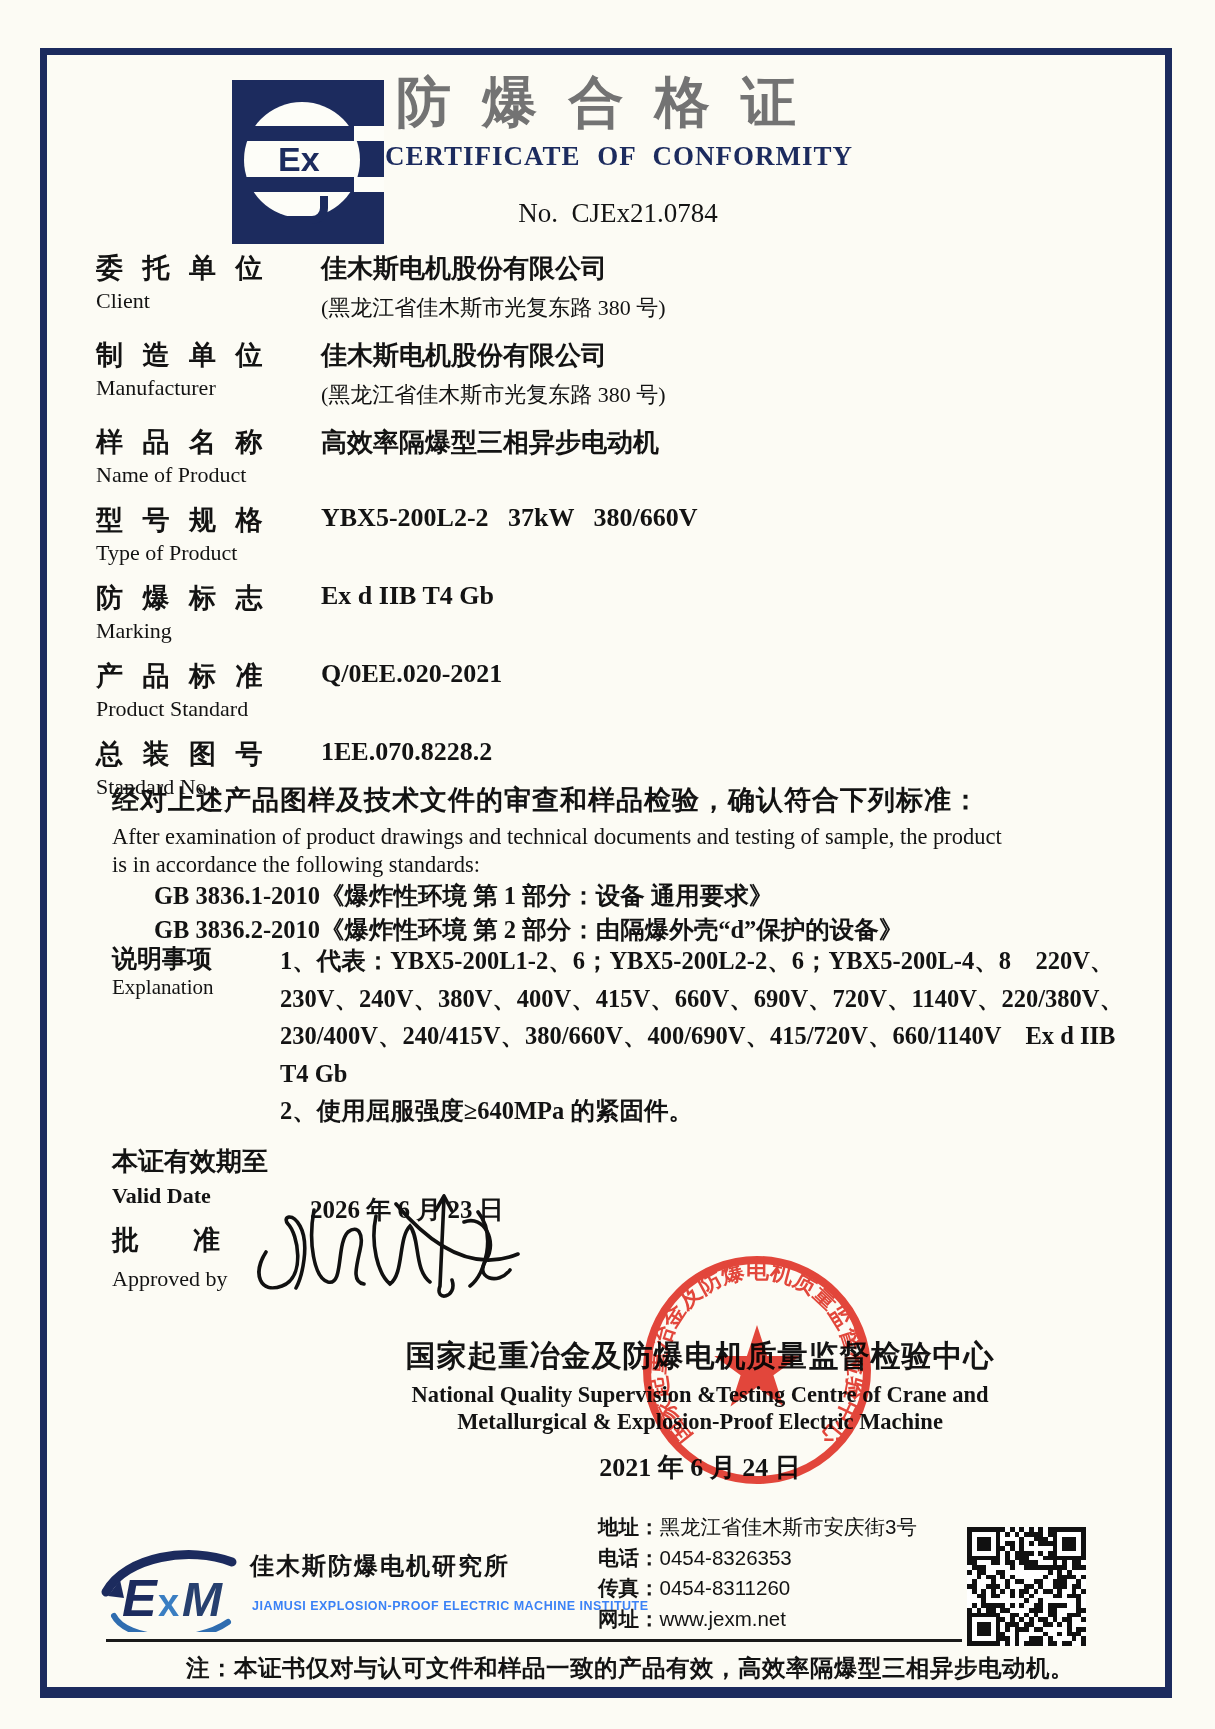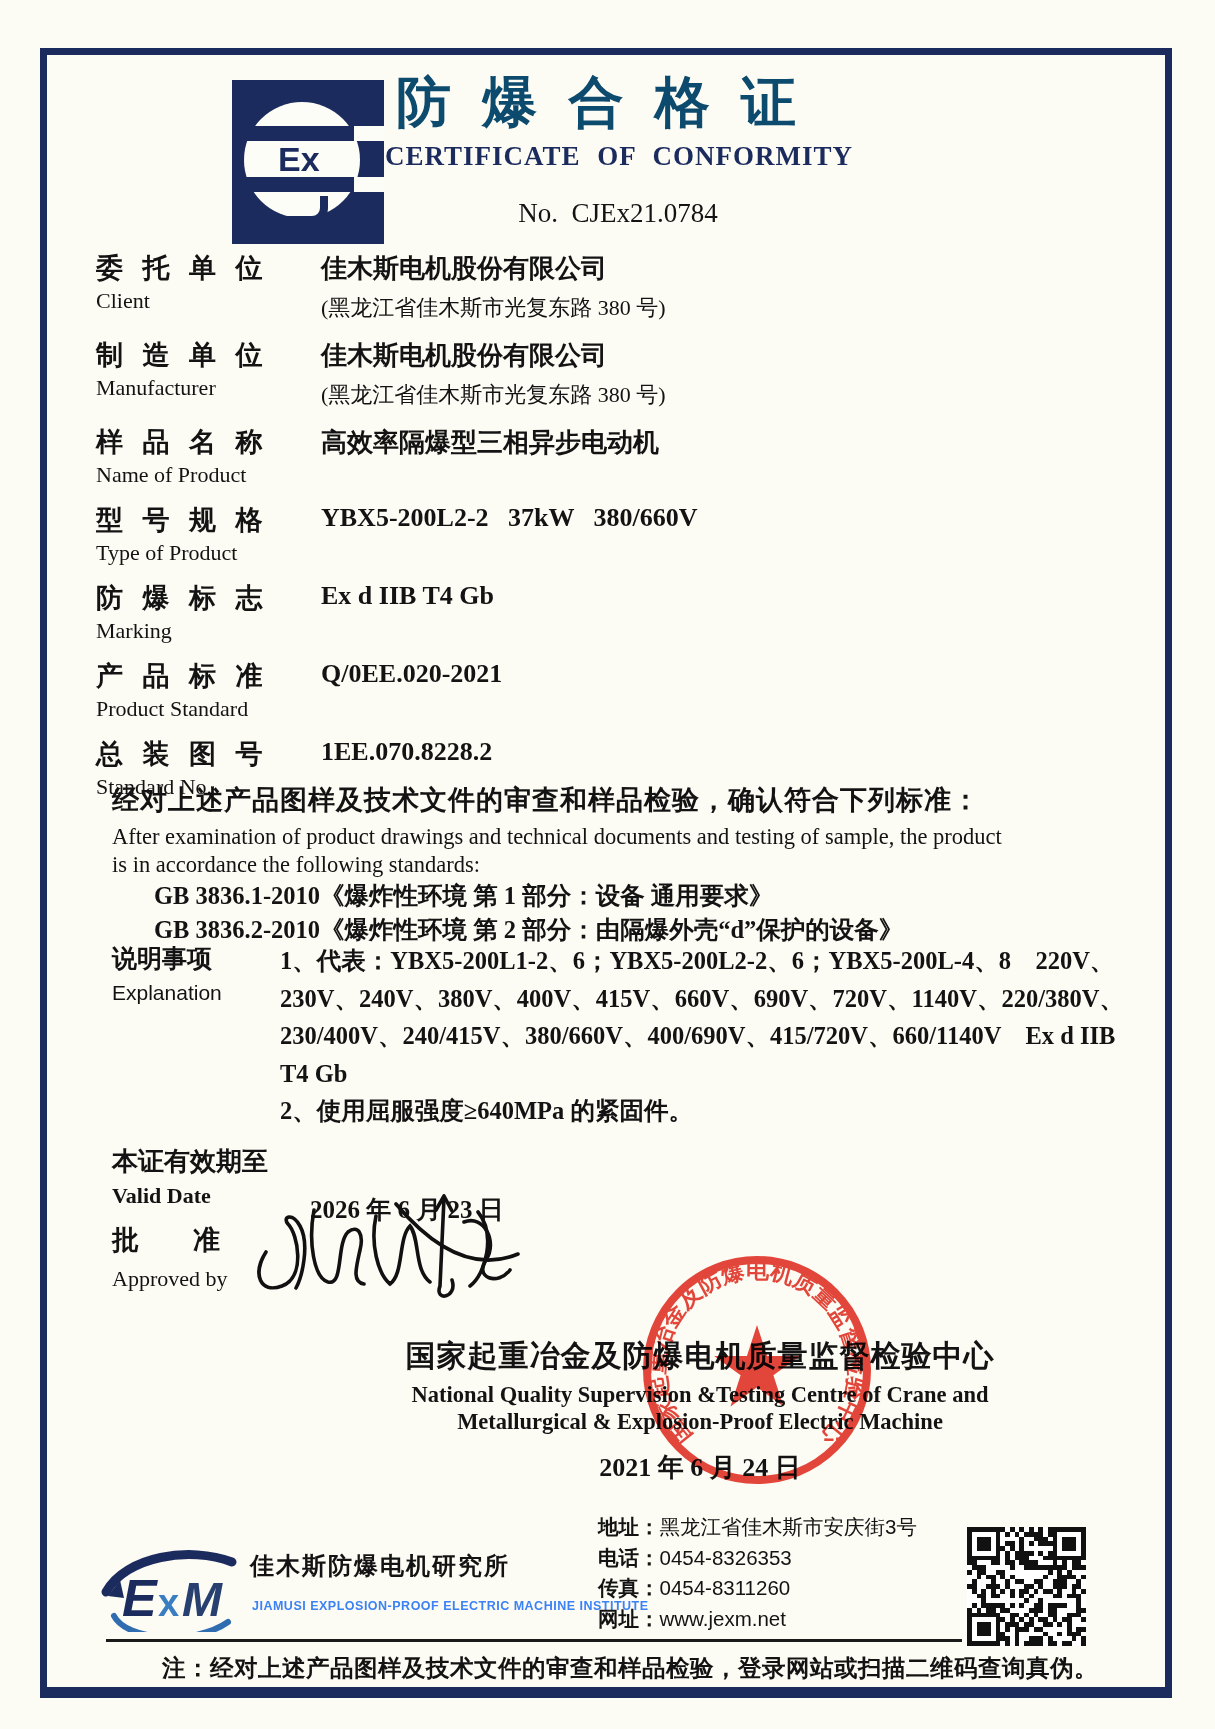--- a/index.html
+++ b/index.html
@@ -3,21 +3,21 @@
 <meta charset="utf-8">
 <style>
   html,body{margin:0;padding:0;background:#e8e6de;}
   .page{position:relative;width:1215px;height:1729px;background:#fcfbf4;
         font-family:"Liberation Sans",sans-serif;color:#131313;overflow:hidden;}
   .frame{position:absolute;left:40px;top:48px;width:1132px;height:1650px;
          box-sizing:border-box;border:7px solid #1c2b5e;border-bottom-width:11px;}
   .abs{position:absolute;}
   
   .hdr-title{left:385px;top:72px;width:430px;text-align:center;}
-  .t-cn{font-size:55px;font-weight:bold;color:#0c4a6e;letter-spacing:8px;line-height:1.1;white-space:nowrap;}
+  .t-cn{font-size:55px;font-weight:bold;color:#737373;letter-spacing:8px;line-height:1.1;white-space:nowrap;}
   .t-en{font-family:"Liberation Serif",serif;font-size:27px;font-weight:bold;color:#1c2b5e;
         letter-spacing:1px;word-spacing:9px;margin-top:8px;white-space:nowrap;}
   .cert-no{left:0;top:198px;width:1160px;text-align:center;font-family:"Liberation Serif",serif;
            font-size:27px;white-space:pre-wrap;padding-left:38px;}
   
   .fields{left:96px;top:250px;width:1000px;}
   .frow{display:flex;margin-bottom:14px;min-height:60px;}
   .fl{width:225px;flex:none;}
   .fl-cn{font-size:27px;font-weight:bold;letter-spacing:6px;white-space:nowrap;}
   .fl-en{font-family:"Liberation Serif",serif;font-size:22px;margin-top:2px;}
@@ -28,21 +28,21 @@
   .statement{left:112px;top:782px;width:1005px;}
   .st-cn{font-size:27px;font-weight:bold;letter-spacing:1px;}
   .st-en{font-family:"Liberation Serif",serif;font-size:22.5px;line-height:28px;margin-top:5px;}
   .std{font-family:"Liberation Serif",serif;font-weight:700;font-size:24.5px;line-height:34px;
        margin-left:42px;}
   .std:first-of-type{margin-top:6px;}
   
   .expl{left:112px;top:942px;width:1015px;display:flex;}
   .ex-l{width:168px;flex:none;}
   .ex-cn{font-size:25px;font-weight:bold;}
-  .ex-en{font-family:Liberation Sans, sans-serif;font-size:21px;margin-top:6px;}
+  .ex-en{font-family:Liberation Serif, serif;font-size:21px;}
   .ex-lines{flex:1;font-family:"Liberation Serif",serif;font-weight:600;font-size:24.5px;line-height:37.5px;}
   .ex-lines div{white-space:pre-wrap;}
   
   .valid{left:112px;top:1144px;display:flex;}
   .vl{width:188px;flex:none;}
   .vl-cn{font-size:26px;font-weight:bold;}
   .vl-en{font-family:"Liberation Serif",serif;font-size:22px;font-weight:bold;margin-top:4px;}
   .vv{font-family:"Liberation Serif",serif;font-weight:700;font-size:25px;padding-left:10px;padding-top:5px;white-space:pre-wrap;margin-top:44px;}
   .approve{left:112px;top:1222px;}
   .ap-cn{font-size:27px;font-weight:bold;white-space:pre;}
@@ -865,14 +865,14 @@
       <div class="on"></div>
       <div></div>
       <div class="on"></div>
       <div class="on"></div>
       <div></div>
       <div></div>
       <div class="on"></div>
     </div>
 
   <div class="abs sep"></div>
-  <div class="abs note">注：经对上述产品图样及技术文件的审查和样品检验，登录网站或扫描二维码查询真伪。</div>
+  <div class="abs note">注：本证书仅对与认可文件和样品一致的产品有效，高效率隔爆型三相异步电动机。</div>
 </div>
 
 </body></html>

